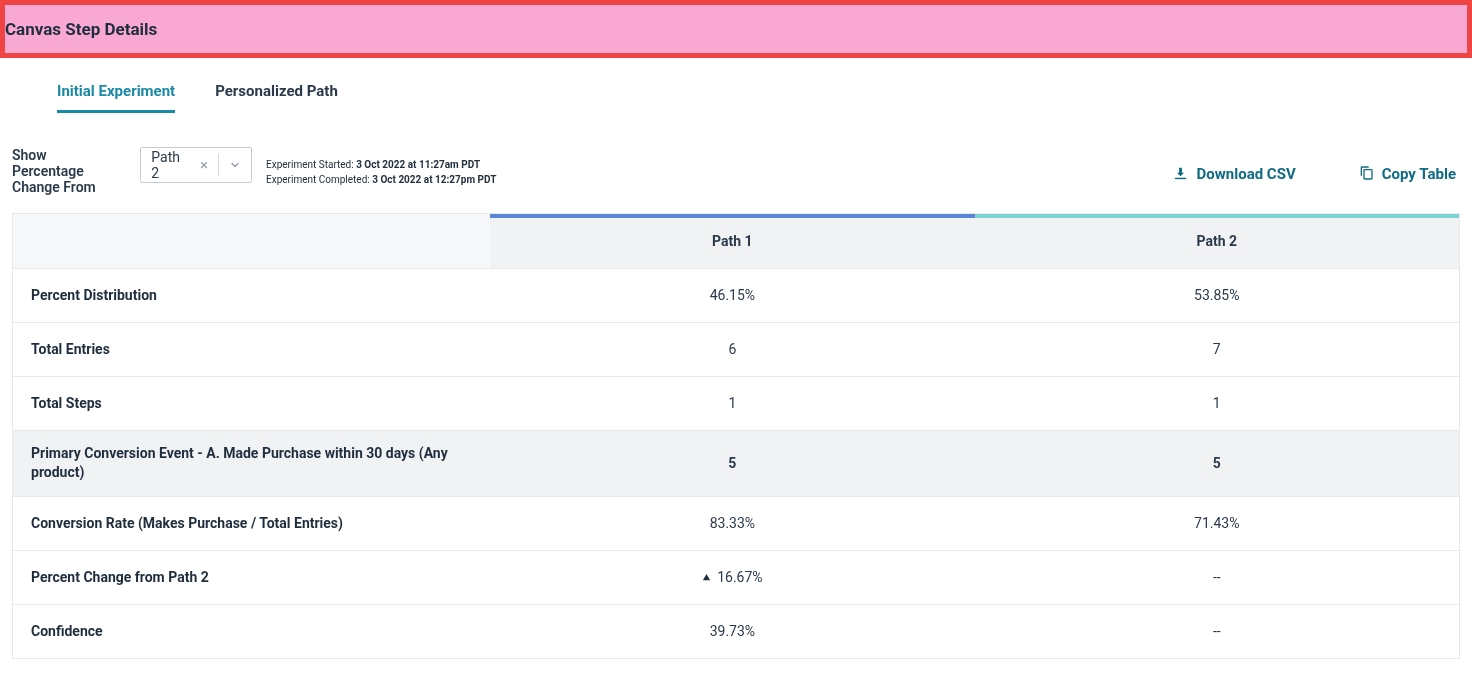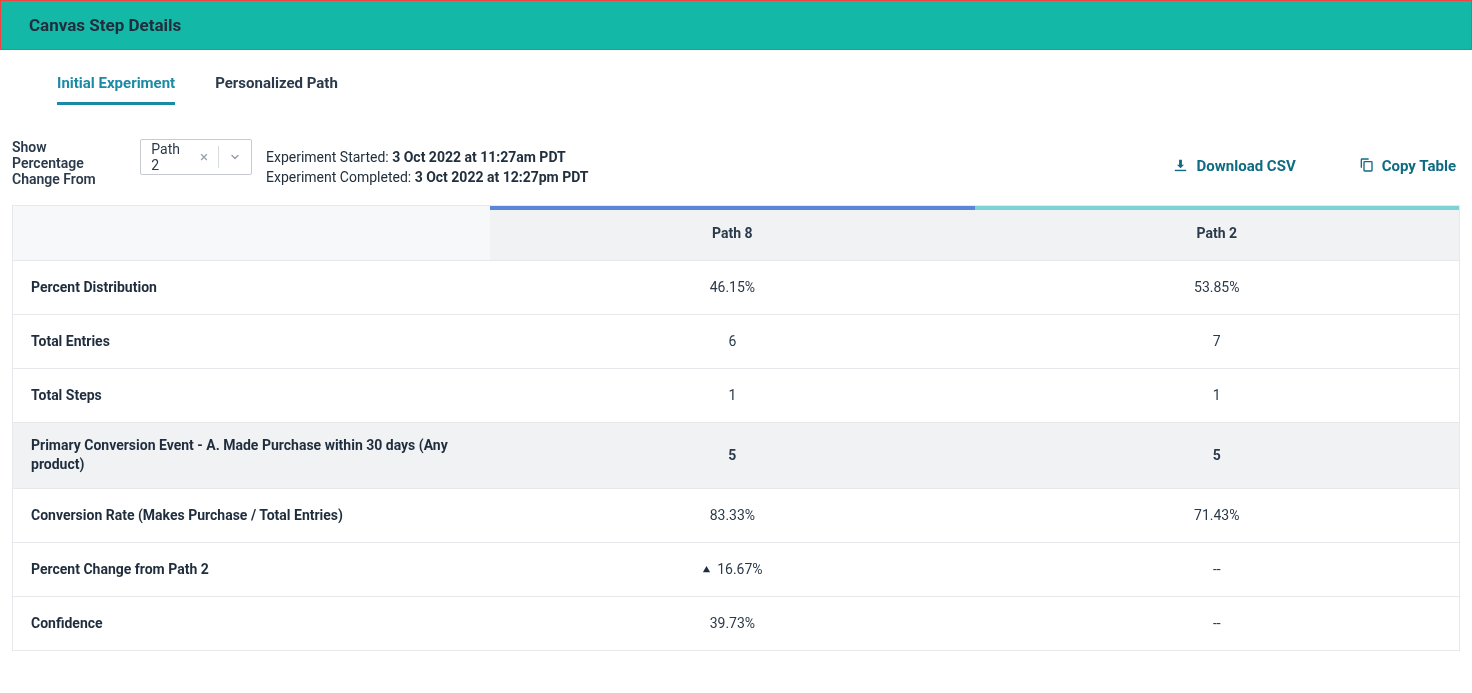--- a/index.html
+++ b/index.html
@@ -4,23 +4,23 @@
 <style>
   * { box-sizing: border-box; margin: 0; padding: 0; }
   body {
     font-family: -apple-system, BlinkMacSystemFont, "Segoe UI", Roboto, Helvetica, Arial, sans-serif;
     background: #fff;
     color: #1f2d3d;
     width: 1472px;
     font-size: 14px;
   }
   .header-bar {
-    background: #14b8a6;
-    padding: 14px 28px;
-    border: 1px solid #ef4444;
+    background: #f9a8d4;
+    padding: 14px 0;
+    border: 5px solid #ef4444;
   }
   .header-title {
     font-size: 17px;
     font-weight: 700;
     color: #1f2d3d;
   }
   .tabs-row {
     display: flex;
     gap: 40px;
     padding: 24px 10px 0 10px;
@@ -87,24 +87,24 @@
     width: 32px;
     text-align: center;
     color: #9aa1ab;
     cursor: pointer;
   }
   .select-caret svg { display:block; margin:auto; }
   .exp-dates {
     display: flex;
     flex-direction: column;
     gap: 4px;
-    font-size: 14px;
+    font-size: 10px;
     color: #22303e;
     padding-bottom: 2px;
-    margin-bottom: 0;
+    margin-bottom: 8px;
   }
   .exp-dates .lbl { font-weight: 400; }
   .exp-dates .val { font-weight: 700; }
   .spacer { flex:1; }
   .action-btn {
     display: inline-flex;
     align-items: flex-start;
     gap: 8px;
     font-size: 15px;
     font-weight: 700;
@@ -240,21 +240,21 @@
     <colgroup>
       <col class="col-label">
         <col class="col-path1">
         <col class="col-path2">
     </colgroup>
     <thead>
       <tr>
         <th class="label-head"></th>
         <th>
           <div class="top-strip strip-path1"></div>
-          <span>Path 8</span>
+          <span>Path 1</span>
         </th>
         <th>
           <div class="top-strip strip-path2"></div>
           <span>Path 2</span>
         </th>
       </tr>
     </thead>
     <tbody>
       <tr>
         <td class="row-label">Percent Distribution</td>

